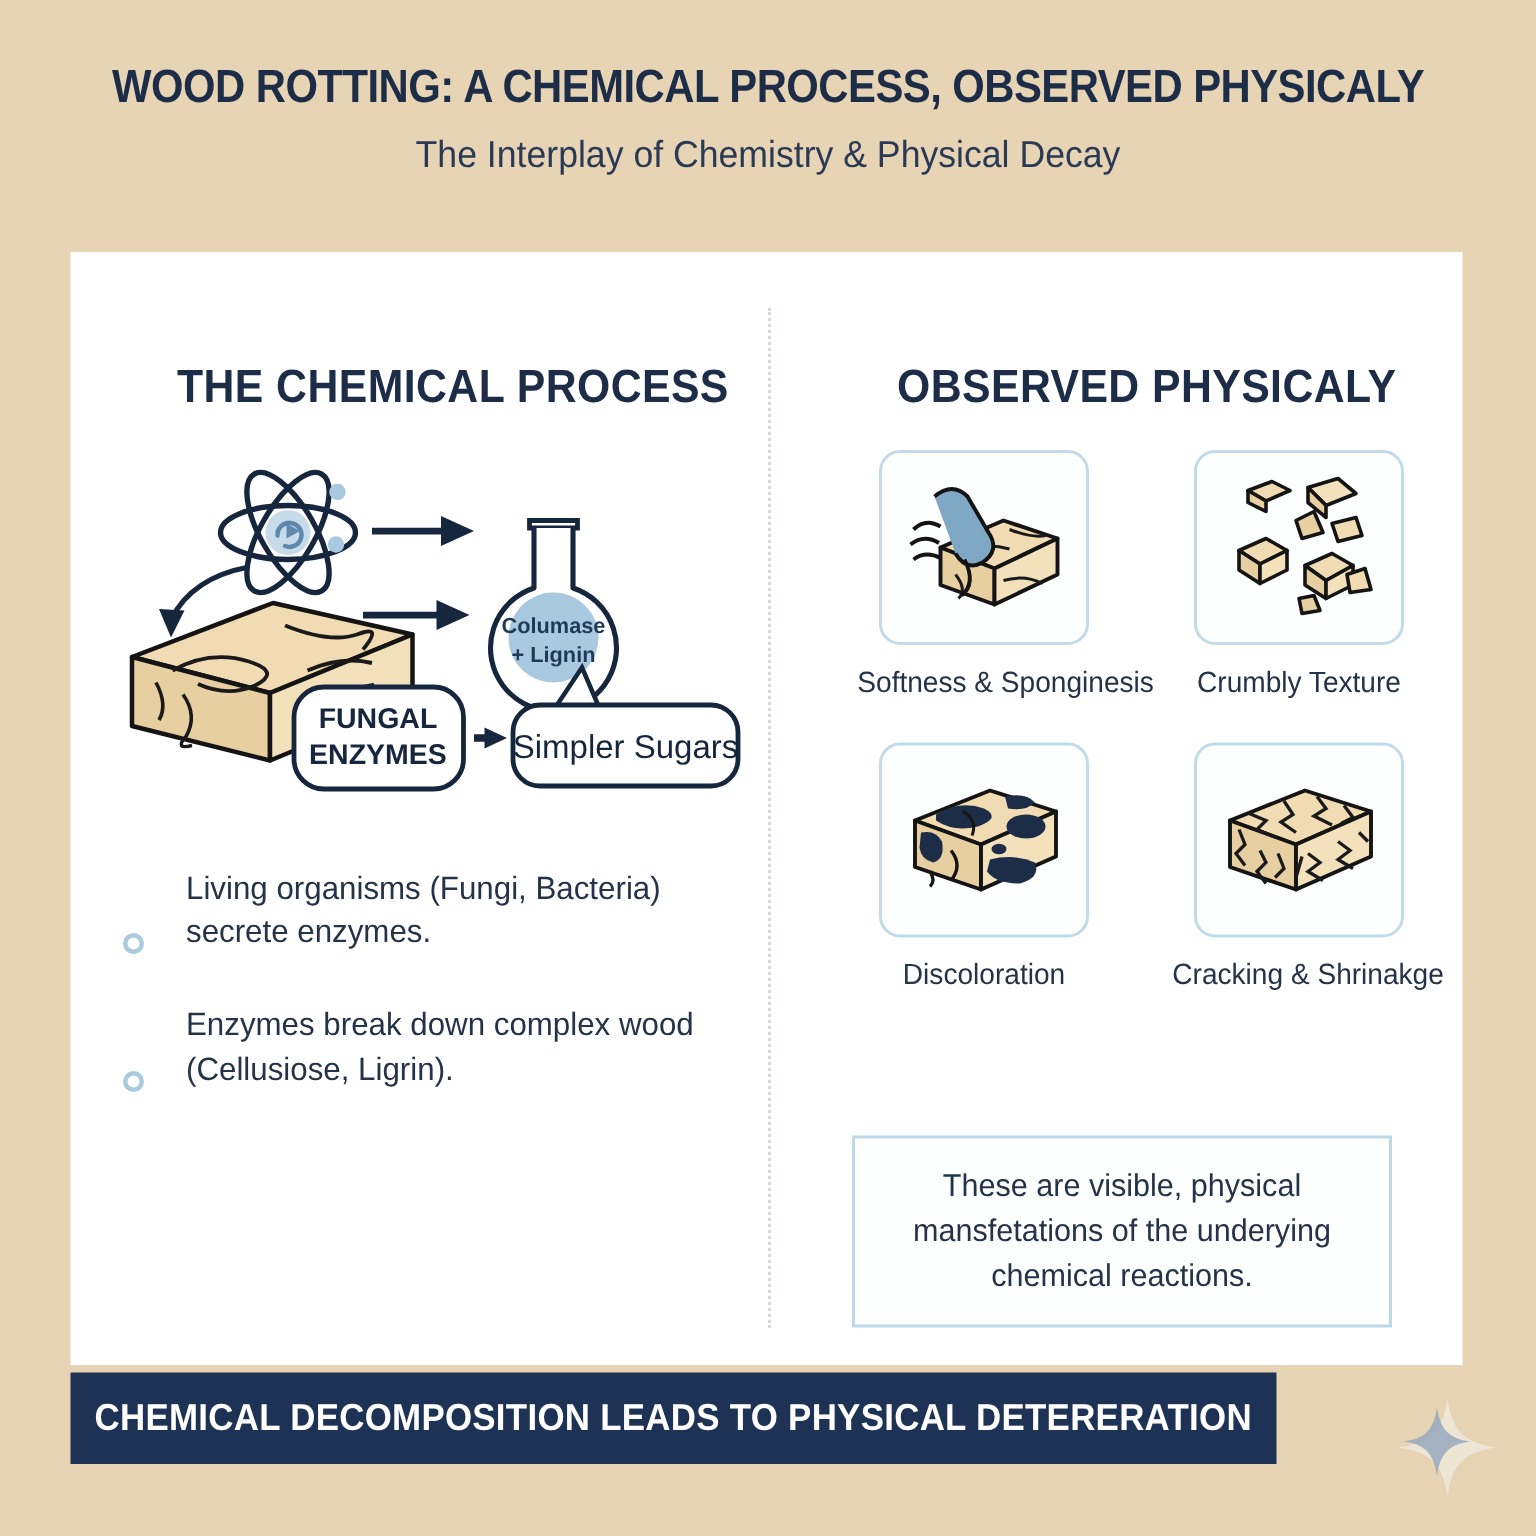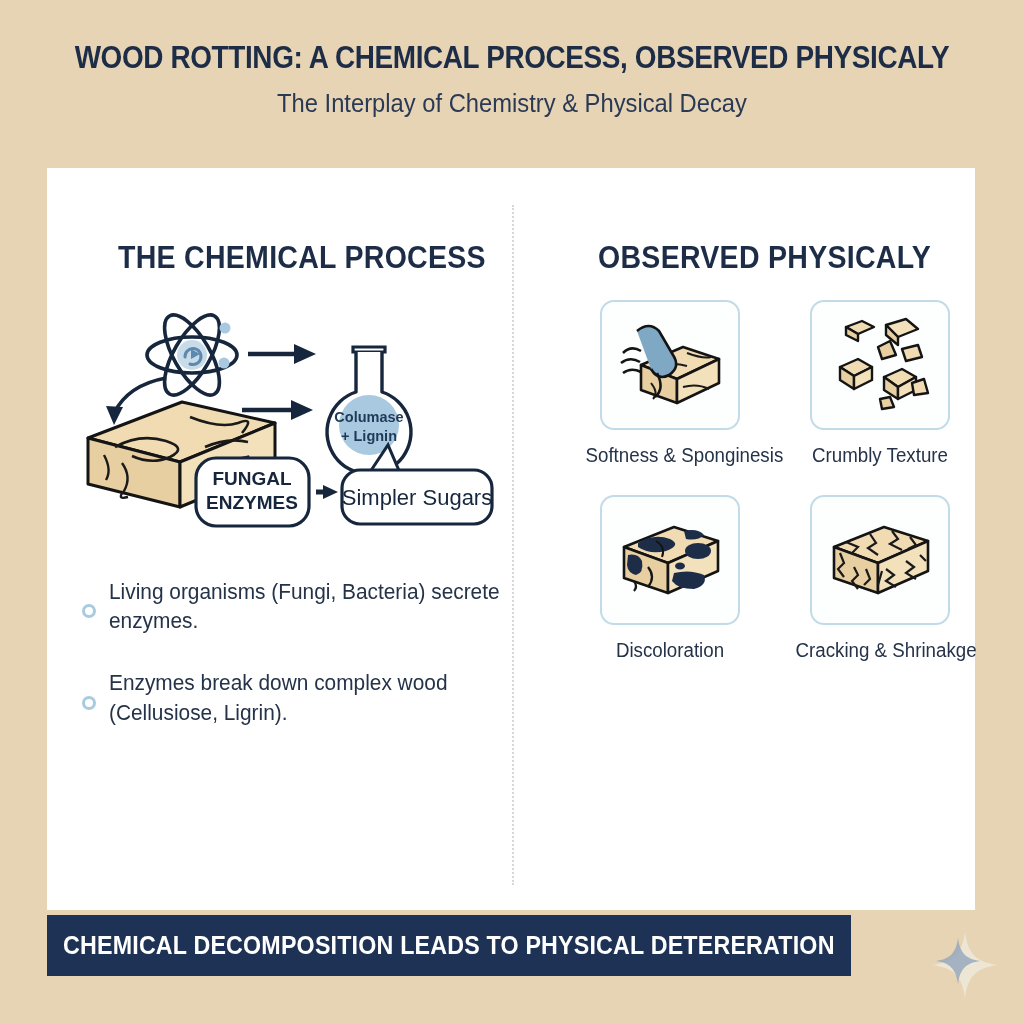--- a/index.html
+++ b/index.html
@@ -61,38 +61,38 @@
     white-space: nowrap;
   }
   .col-head.left  { left: 118px; top: 240px; }
   .col-head.right { left: 598px; top: 240px; }
 
   
   .diagram { position: absolute; left: 70px; top: 295px; width: 430px; height: 240px; }
 
   
   .bullets { position: absolute; left: 82px; top: 578px; width: 430px; }
-  .bullet { display: flex; align-items: center; margin-bottom: 33px; }
+  .bullet { display: flex; align-items: flex-end; margin-bottom: 33px; gap: 15px; }
   .bullet-marker {
     flex: 0 0 auto;
     width: 14px; height: 14px;
     border: 3px solid #a9cbdd;
     border-radius: 50%;
     margin-top: 8px; margin-right: 13px;
   }
   .bullet-text {
     font-size: 21.5px;
     line-height: 1.36;
     color: #253349;
     transform: scaleX(0.97);
     transform-origin: left top;
   }
 
   
-  .grid { position: absolute; left: 568px; top: 300px; width: 390px; margin-left: 14px; }
+  .grid { position: absolute; left: 568px; top: 300px; width: 390px; }
   .grid-row { display: flex; gap: 34px; margin-bottom: 10px; }
   .grid-cell { width: 176px; text-align: center; }
   .icon-box {
     width: 140px; height: 130px;
     margin: 0 auto;
     border: 2px solid #c2dbe9;
     border-radius: 14px;
     background: #fdfefe;
     display: flex; align-items: center; justify-content: center;
   }
@@ -326,20 +326,23 @@
               <path d="M98,44 L104,50"></path>
               <path d="M60,60 L56,74"></path>
             </g>
           </svg>
         </div>
         <div class="icon-caption">Cracking &amp; Shrinakge</div>
       </div>
     </div>
   </div>
 
+  <div class="note">
+    <div class="note-text">These are visible, physical mansfetations of the underying chemical reactions.</div>
+  </div>
 
   <div class="banner">
     <div class="banner-text">CHEMICAL DECOMPOSITION LEADS TO PHYSICAL DETERERATION</div>
   </div>
 
   <div class="sparkle">
     <svg width="70" height="70" viewBox="0 0 70 70">
       <path d="M35,2 C38,24 46,32 68,35 C46,38 38,46 35,68 C32,46 24,38 2,35 C24,32 32,24 35,2 Z" fill="#eee7d8" opacity="0.92"></path>
       <path d="M28,8 C30,23 36,29 50,31 C36,33 30,39 28,54 C26,39 20,33 6,31 C20,29 26,23 28,8 Z" fill="#97a8bd" opacity="0.85"></path>
     </svg>

